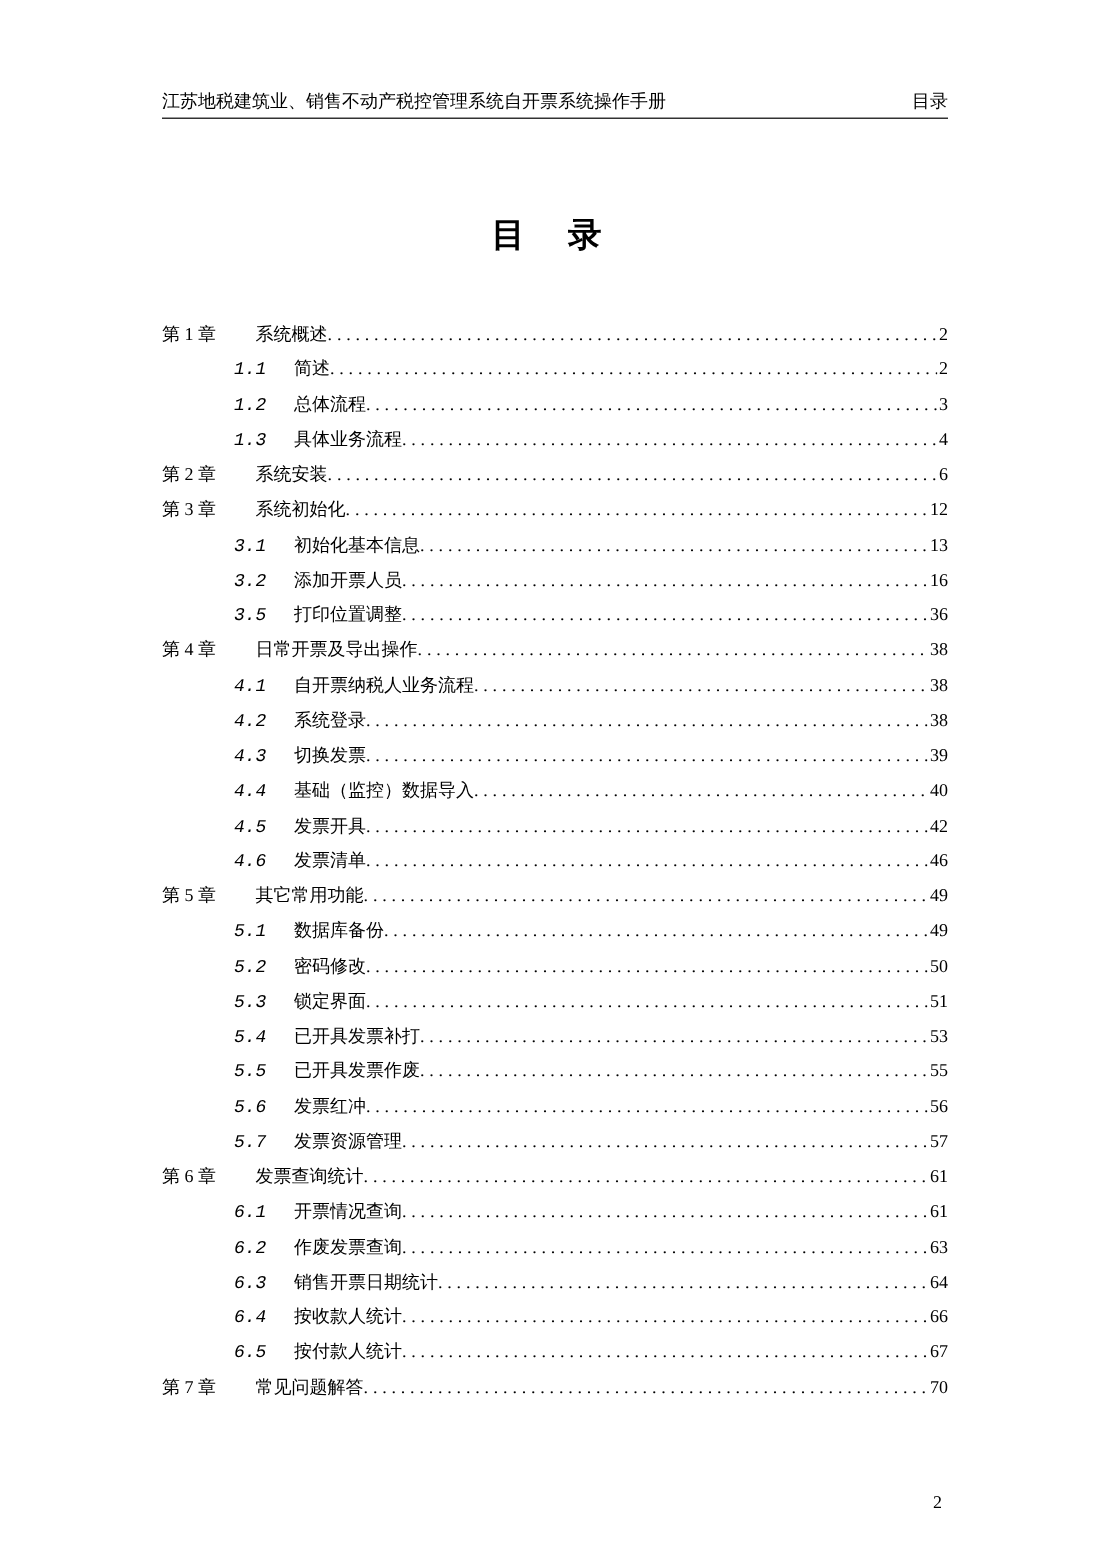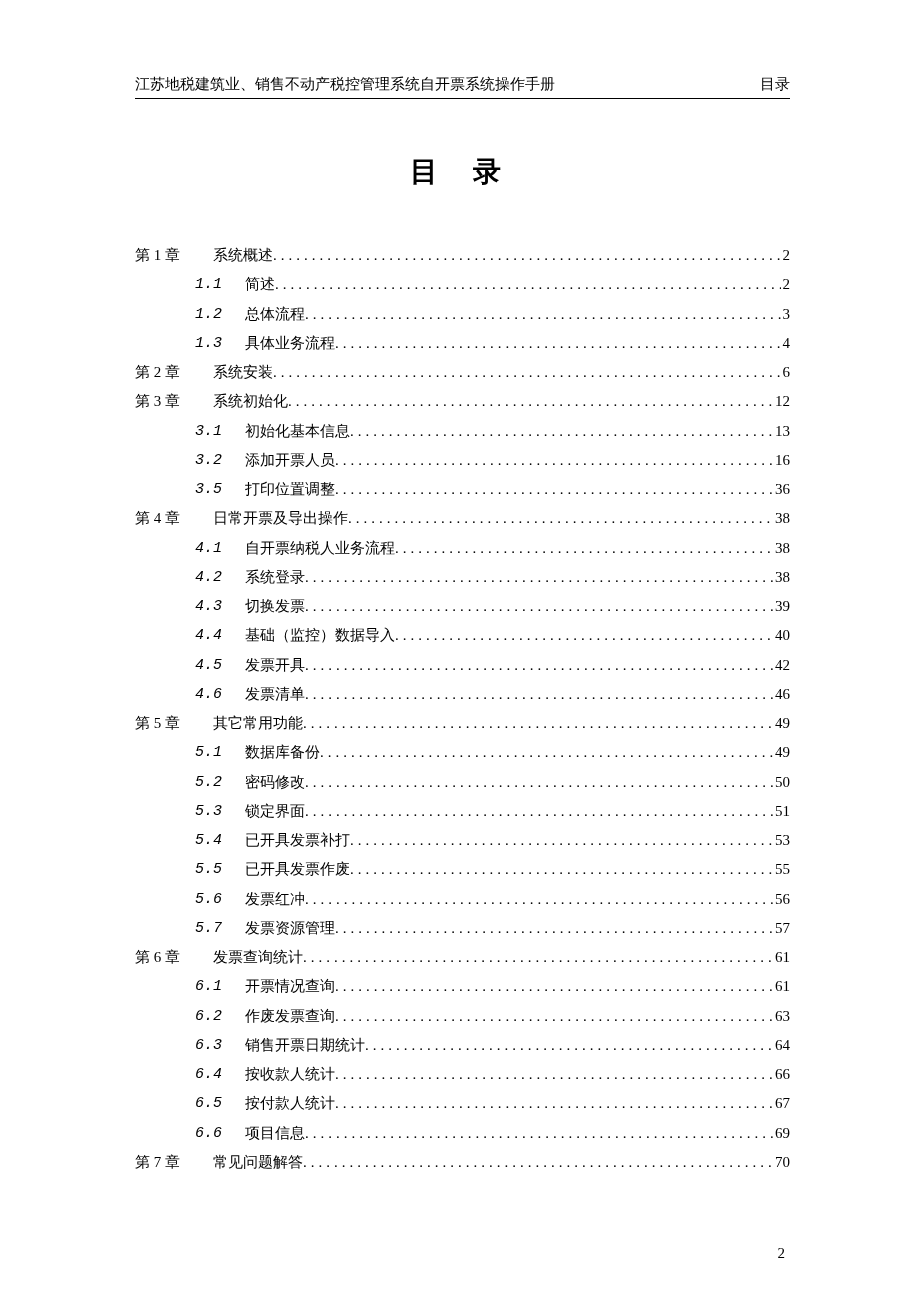--- a/index.html
+++ b/index.html
@@ -21,22 +21,22 @@
       border-bottom: 1px solid #000;
       padding-bottom: 4px;
       font-size: 15px;
       text-align: center;
     }
     .title {
       text-align: center;
       font-size: 28px;
       font-weight: bold;
       letter-spacing: 14px;
-      margin: 54px 0 50px 0;
-      font-family: Liberation Serif, serif;
+      margin: 78px 0 50px 0;
+      font-family: Liberation Sans, sans-serif;
     }
     .toc {
       line-height: 1.95;
       font-size: 15px;
     }
     .toc-row {
       display: flex;
       white-space: nowrap;
     }
     .col-chapter {
@@ -263,26 +263,20 @@
         <span class="label">按收款人统计</span>
         <span class="dots"></span>
         <span class="page-num">66</span>
       </div>
       <div class="toc-row indent-section">
         <span class="col-section">6.5</span>
         <span class="label">按付款人统计</span>
         <span class="dots"></span>
         <span class="page-num">67</span>
       </div>
-      <div class="toc-row indent-section">
-        <span class="col-section">6.6</span>
-        <span class="label">项目信息</span>
-        <span class="dots"></span>
-        <span class="page-num">69</span>
-      </div>
       <div class="toc-row indent-chapter">
         <span class="col-chapter">第 7 章</span>
         <span class="label">常见问题解答</span>
         <span class="dots"></span>
         <span class="page-num">70</span>
       </div>
     </div>
 </div>
 
 <div class="footer-num">2</div>

